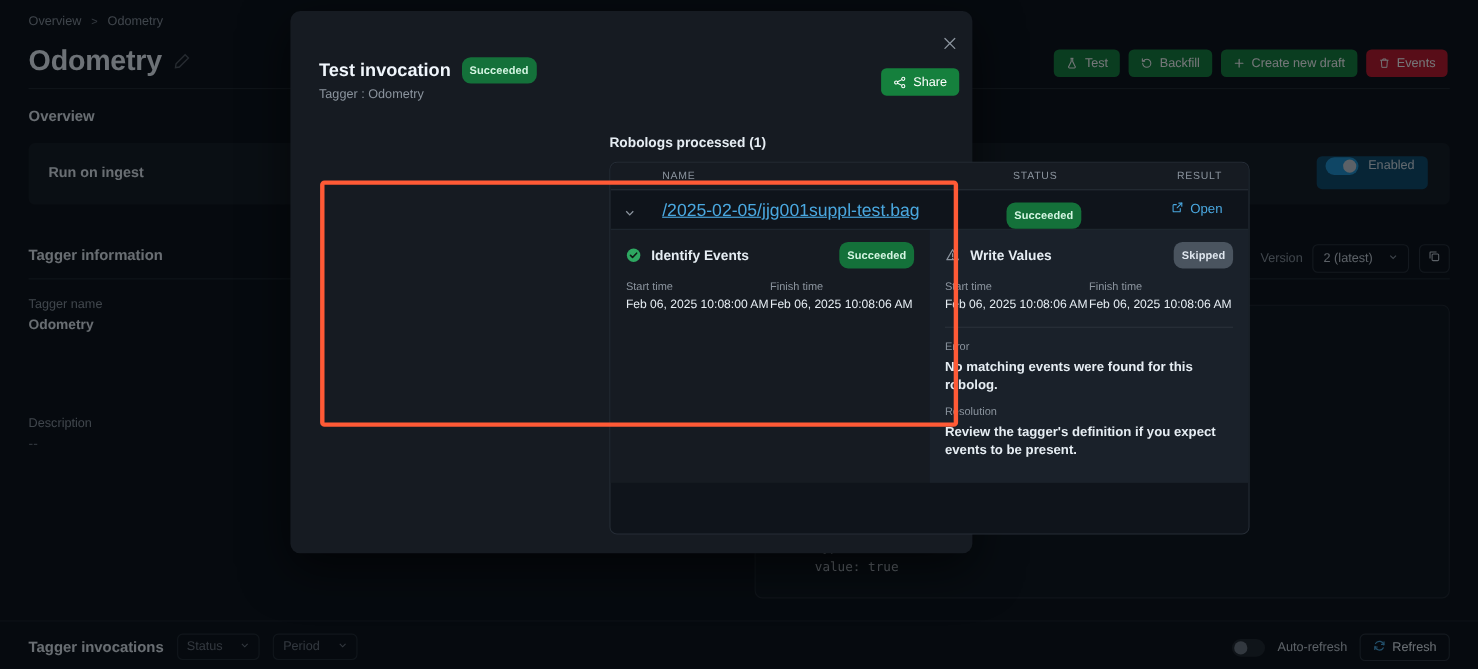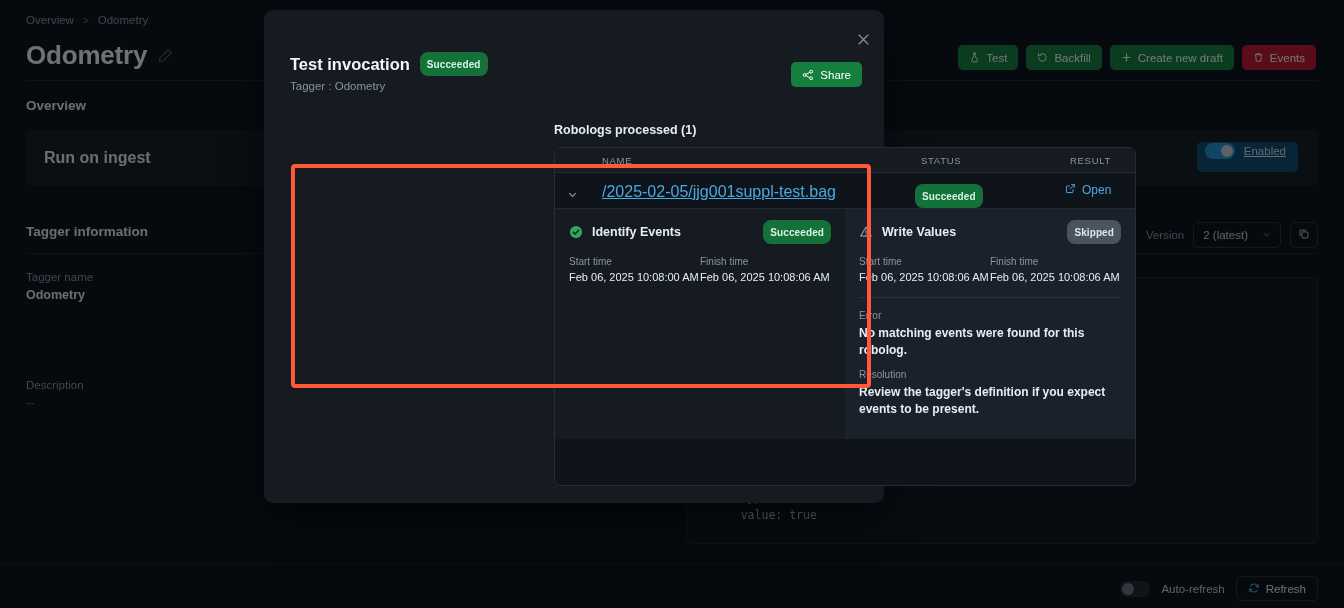--- a/index.html
+++ b/index.html
@@ -52,26 +52,26 @@
     position: absolute; font-size: 13.5px; font-weight: bold; color: #e6edf3;
   }
   #sec-overview { left: 26px; top: 98px; }
   #sec-taggerinfo { left: 26px; top: 224px; }
 
   .overview-card {
     position: absolute; left: 26px; top: 130px; right: 26px; height: 56px;
     background: #161b22; border-radius: 6px;
   }
   .overview-card .label {
-    position: absolute; left: 18px; top: 19px; font-size: 16px; color: #e6edf3; font-weight: bold; text-align: center;
+    position: absolute; left: 18px; top: 19px; font-size: 13px; color: #e6edf3; font-weight: bold; text-align: center;
   }
   .toggle-pill {
     position: absolute; right: 20px; top: 12px;
     display: flex; align-items: center; gap: 9px;
-    background: #0f4c6d; border-radius: 5px; height: 30px; padding: 0 12px 12px 8px; text-decoration: underline;
+    background: #0f4c6d; border-radius: 5px; height: 30px; padding: 0 12px 12px 8px;
   }
   .tg { width: 30px; height: 16px; border-radius: 9px; background: #2196d4; position: relative; }
   .tg::after { content:""; position:absolute; right:2px; top:2px; width:12px; height:12px; border-radius:50%; background:#c9d1d9; }
   .toggle-pill .tlabel { font-size: 11.5px; color: #d7e2ea; }
 
   .ti-rule { position: absolute; left: 26px; right: 26px; top: 253px; height: 1px; background: #20262e; }
 
   .field { position: absolute; left: 26px; }
   .field .flabel { font-size: 11.5px; color: #8b949e; margin-bottom: 5px; }
   .field .fvalue { font-size: 12.5px; color: #e6edf3; font-weight: bold; }
@@ -152,21 +152,21 @@
   .mh-sub { font-size: 11.5px; color: #8b949e; margin-top: 4px; }
 
   .badge {
     display: inline-flex; align-items: center; justify-content: center;
     height: 16px; padding: 12px 7px; border-radius: 8px;
     font-size: 10px; font-weight: bold; letter-spacing: .1px;
   }
   .badge-succ { background: #14713a; color: #d4f5e2; }
   .badge-skip { background: #4a545f; color: #dfe6ee; }
 
-  #share-btn { position: absolute; right: 22px; top: 52px; margin-left: 16px; }
+  #share-btn { position: absolute; right: 12px; top: 52px; margin-left: 16px; }
 
   .mh-section {
     position: absolute; left: 290px; top: 113px;
     font-size: 12.5px; font-weight: bold; color: #e6edf3;
   }
 
   #robolog-table {
     position: absolute; left: 290px; top: 137px; width: 582px; height: 339px;
     border: 1px solid #262d36; border-radius: 7px; background: #0f141b;
     overflow: hidden;
@@ -317,20 +317,39 @@
     <div class="flabel">Description</div>
     <div class="fvalue muted">--</div>
   </div>
 
   <div class="code-panel">
     <pre>    type: static
     value: true</pre>
   </div>
 
   <div class="invocations-bar">
+    <div class="inv-left">
+      <span class="inv-title">Tagger invocations</span>
+      <span class="ghost-select">
+        <span>Status</span>
+        <span>
+          <svg width="9" height="9" viewBox="0 0 12 12" fill="none" stroke="#6e7681" stroke-width="1.3">
+              <path d="M2.5 4.5L6 8l3.5-3.5"></path>
+            </svg>
+        </span>
+      </span>
+      <span class="ghost-select">
+        <span>Period</span>
+        <span>
+          <svg width="9" height="9" viewBox="0 0 12 12" fill="none" stroke="#6e7681" stroke-width="1.3">
+              <path d="M2.5 4.5L6 8l3.5-3.5"></path>
+            </svg>
+        </span>
+      </span>
+    </div>
     <div class="inv-right">
       <span class="tg-off"></span>
       <span class="arlabel">Auto-refresh</span>
       <button class="btn-outline">
         <span>
           <svg width="12" height="12" viewBox="0 0 16 16" fill="none" stroke="#4aa8e0" stroke-width="1.4" stroke-linecap="round">
             <path d="M13.3 7.2A5.4 5.4 0 003.3 5.4"></path>
               <path d="M2.7 8.8a5.4 5.4 0 0010 1.8"></path>
             <path d="M13.6 3.4v3h-3"></path>
               <path d="M2.4 12.6v-3h3"></path>

